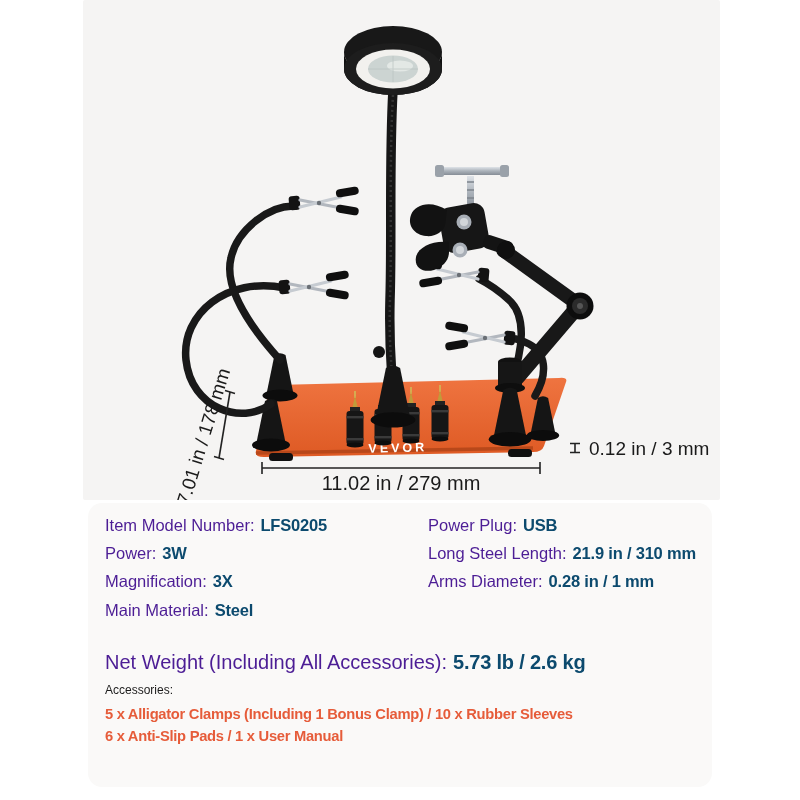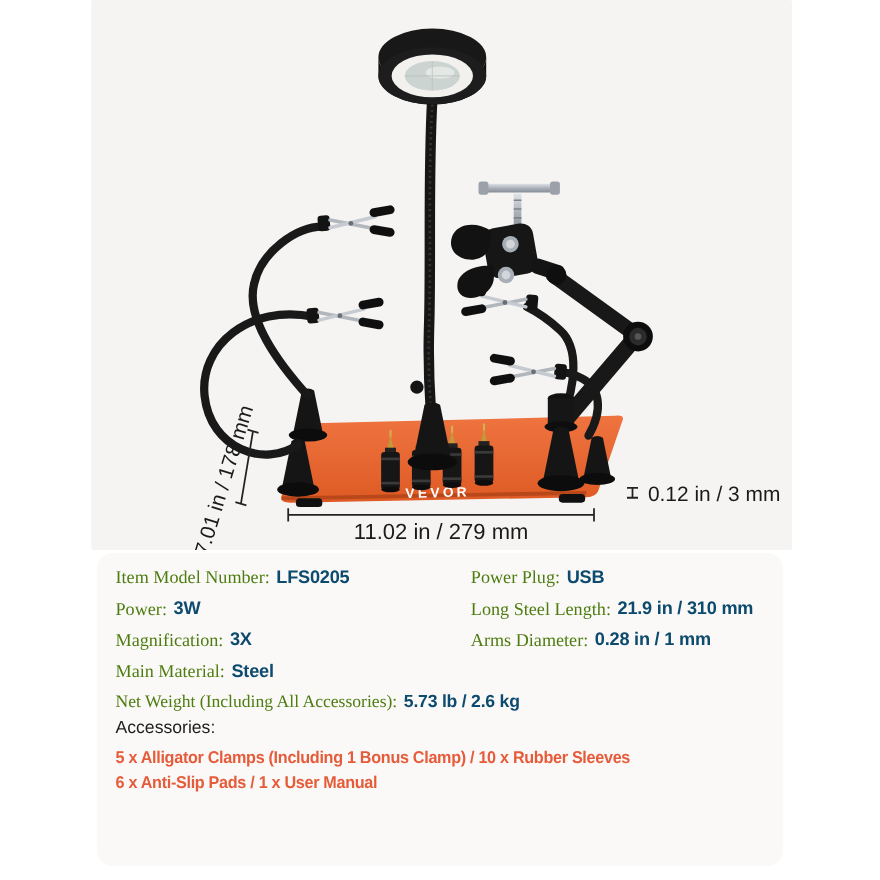--- a/index.html
+++ b/index.html
@@ -16,24 +16,24 @@
   
   .spec-card{
     position:absolute;left:88px;top:503px;width:624px;height:284px;
     background:#faf9f8;border-radius:14px;box-sizing:border-box;
     padding:8px 10px 0 17px;font-size:16.5px;
   }
   .spec-cols{display:flex;}
   .spec-col-left{width:323px;flex:0 0 323px;}
   .spec-col-right{flex:1;}
   .spec-row{height:28.4px;display:flex;align-items:center;white-space:nowrap;}
-  .spec-row .lbl{color:#4d7c0f;font-family:Liberation Serif, serif;}
+  .spec-row .lbl{color:#4c1d95;}
   .spec-row .val{color:#0c4a6e;font-weight:700;margin-left:6px;letter-spacing:-0.2px;}
-  .spec-full .spec-row{font-size:16px;}
-  .acc-label{height:26px;display:flex;font-size:16px;}
+  .spec-full .spec-row{font-size:20px;margin-top:24px;}
+  .acc-label{height:26px;display:flex;align-items:center;font-size:12px;}
   .acc-line{
     height:22px;display:flex;align-items:center;color:#e65c3a;font-weight:700;
     font-size:15.5px;letter-spacing:-0.3px;transform:scaleX(.95);transform-origin:left center;
     white-space:nowrap;
   }
 </style>
 </head>
 <body>
 
 <div class="photo-area">

